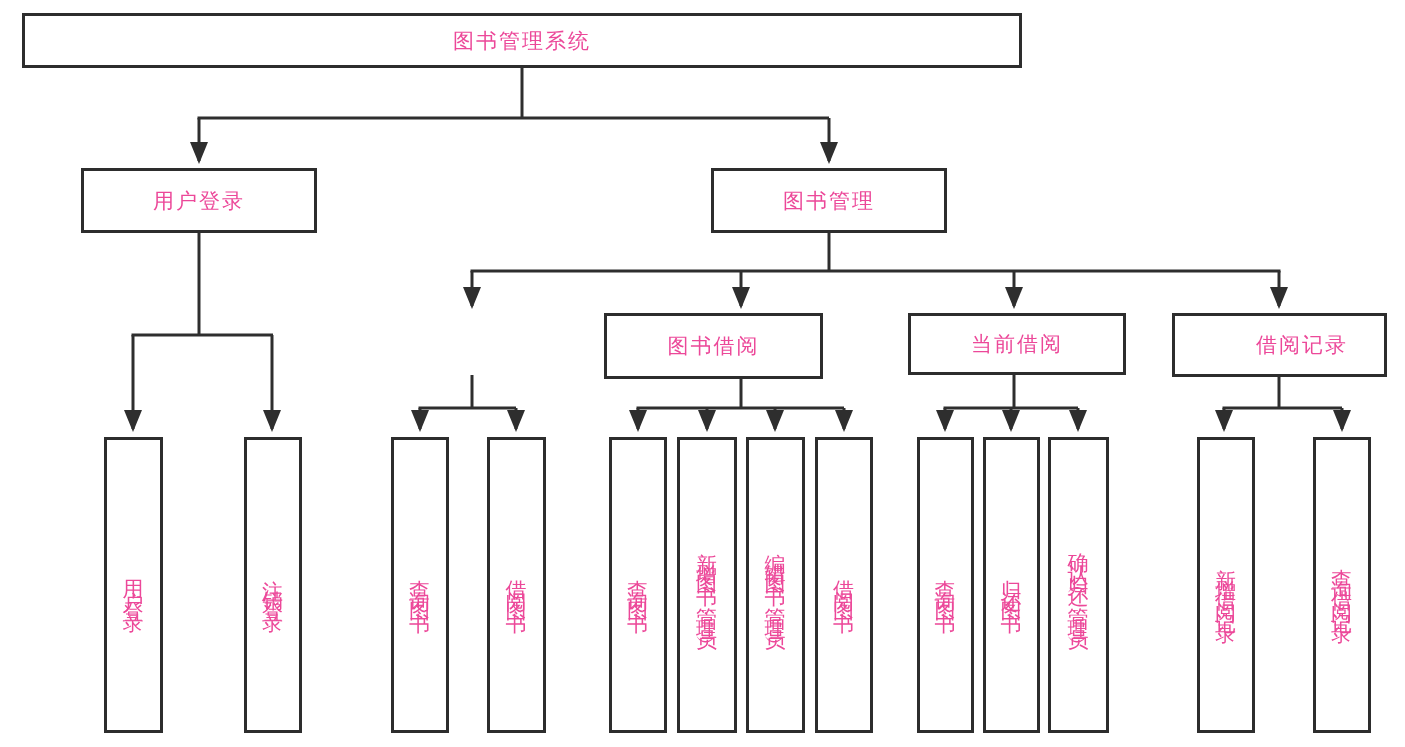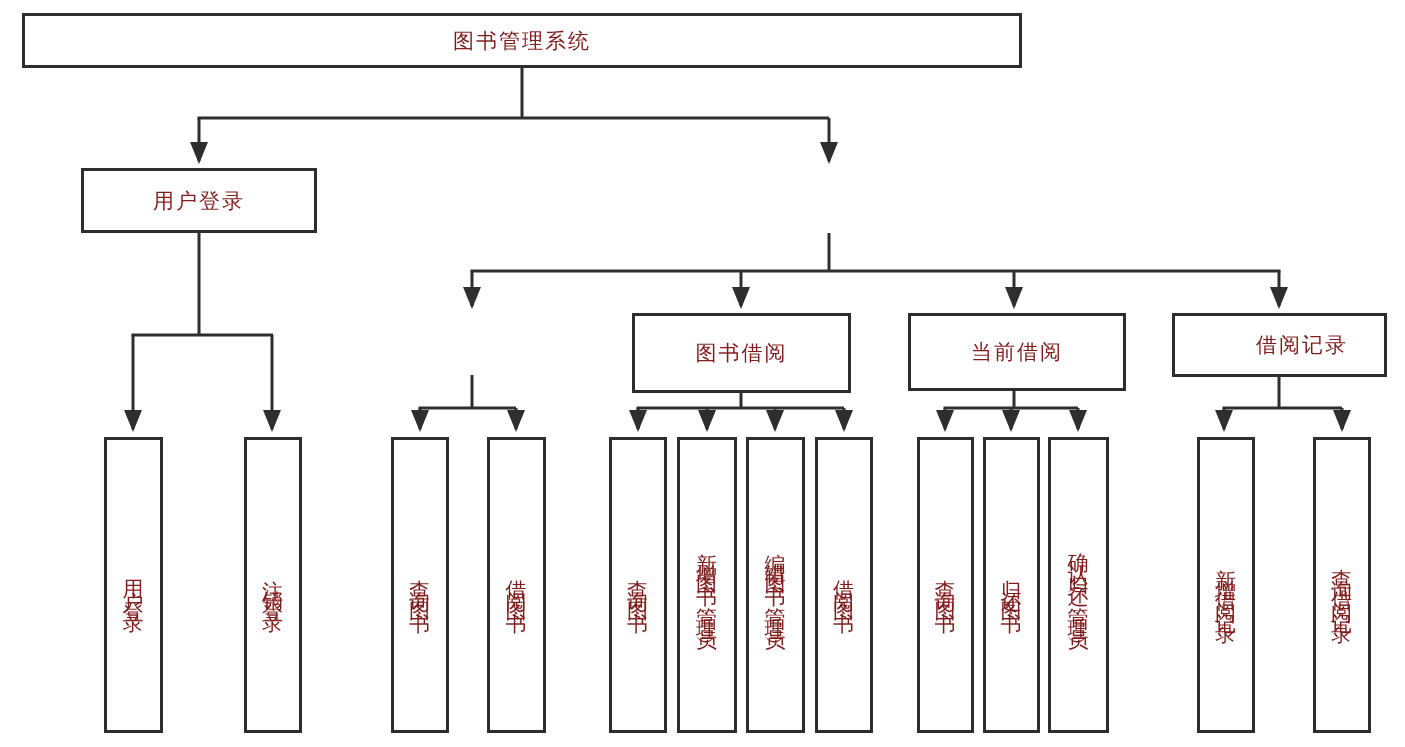--- a/index.html
+++ b/index.html
@@ -21,21 +21,21 @@
     pointer-events: none;
   }
   .node {
     position: absolute;
     box-sizing: border-box;
     border: 3px solid #2d2d2d;
     background: #ffffff;
     display: flex;
     align-items: center;
     justify-content: center;
-    color: #7f1d1d;
+    color: #ec4899;
   }
   .hbox {
     font-size: 21px;
     letter-spacing: 2px;
     white-space: nowrap;
   }
   .vbox {
     top: 437px;
     height: 296px;
   }
@@ -113,25 +113,28 @@
     </g>
   </svg>
 
   <div class="node hbox" style="left:22px; top:13px; width:1000px; height:55px;">
     <span>图书管理系统</span>
   </div>
 
   <div class="node hbox" style="left:81px; top:168px; width:236px; height:65px;">
     <span>用户登录</span>
   </div>
+  <div class="node hbox" style="left:711px; top:168px; width:236px; height:65px;">
+    <span>图书管理</span>
+  </div>
 
-  <div class="node hbox" style="left:632px; top:313px; width:219px; height:80px;font-family:Liberation Mono, monospace;">
+  <div class="node hbox" style="left:604px; top:313px; width:219px; height:66px;font-family:Liberation Mono, monospace;">
     <span>图书借阅</span>
   </div>
-  <div class="node hbox" style="left:908px; top:313px; width:218px; height:78px;">
+  <div class="node hbox" style="left:908px; top:313px; width:218px; height:62px;">
     <span>当前借阅</span>
   </div>
   <div class="node hbox" style="left:1172px; top:313px; width:215px; height:64px;padding-left:45px;">
     <span>借阅记录</span>
   </div>
 
   <div class="node vbox" style="left:104px; width:59px;">
     <span class="vtext">用户登录</span>
   </div>
   <div class="node vbox" style="left:244px; width:58px;">

